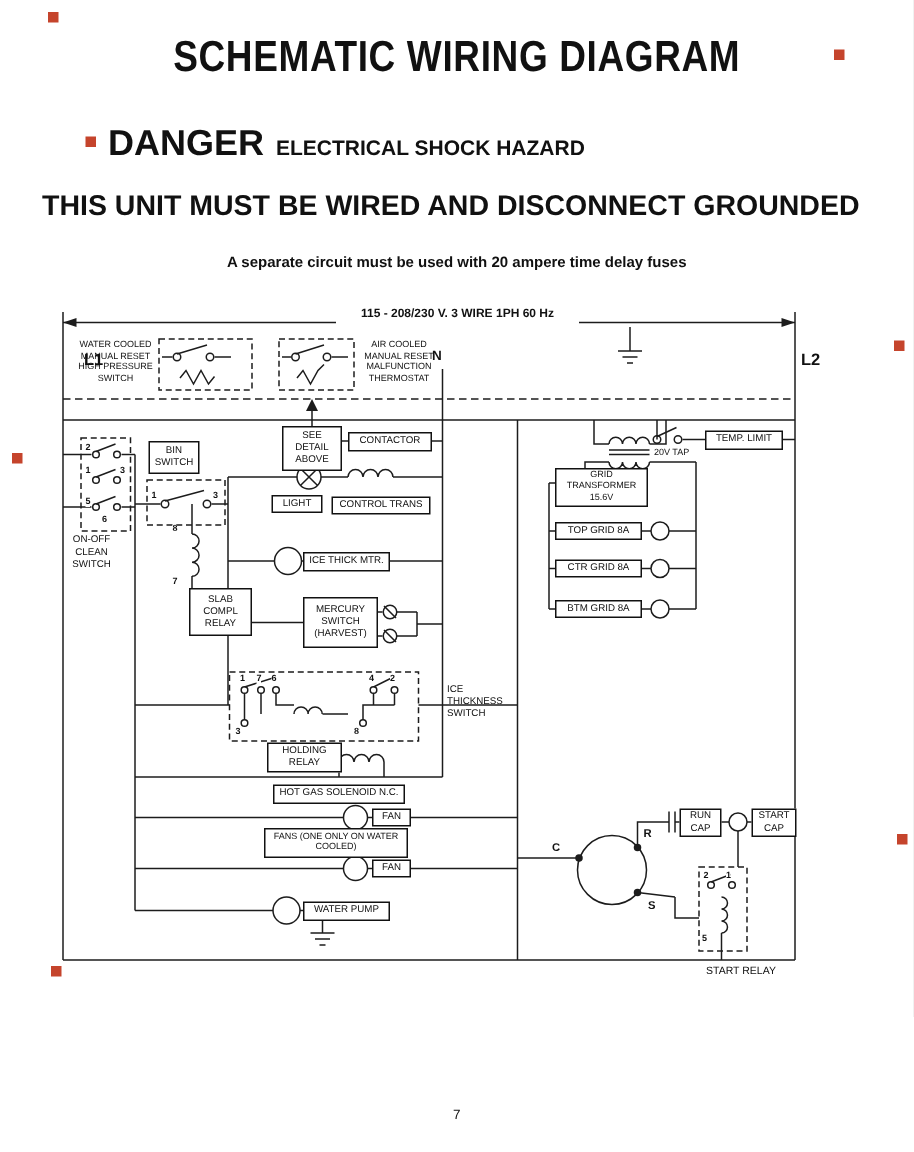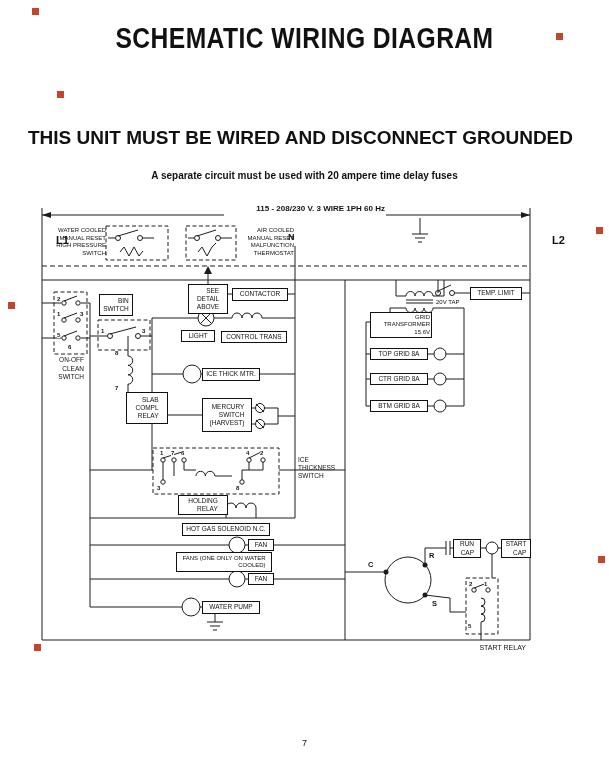--- a/index.html
+++ b/index.html
@@ -15,21 +15,21 @@
   }
   .hdr-danger{left:72px;top:84px;display:flex;align-items:flex-end;gap:8px;}
   .hdr-danger .big{font-size:24px;font-weight:700;line-height:1;}
   .hdr-danger .small{font-size:14px;font-weight:700;line-height:1.1;padding-bottom:2px;}
   .hdr-line2{left:74px;top:111px;font-size:13px;font-weight:700;}
   .hdr-line3{left:28px;top:127px;font-size:19px;font-weight:700;white-space:nowrap;}
   .hdr-line4{left:52px;top:154px;font-size:11px;font-weight:700;}
   .hdr-line5{left:0;right:0;top:170px;text-align:center;font-size:10px;font-weight:700;}
   .lbl{
     position:absolute;font-size:6.5px;line-height:1.25;white-space:pre-line;
-    text-align:right;color:#111;
+    text-align:center;color:#111;
   }
   .boxed{
     border:1px solid #111;background:#fff;display:flex;align-items:center;
     justify-content:center;padding:1px;box-sizing:border-box;
   }
   .pin{position:absolute;font-size:6px;font-weight:700;color:#111;background:#fff;line-height:1;}
   .term{position:absolute;font-size:7.5px;font-weight:700;color:#111;line-height:1;}
   .mark{position:absolute;width:7px;height:7px;background:#c5442c;}
   .m1{left:32px;top:8px;}  .m2{left:556px;top:33px;} .m3{left:57px;top:91px;}
   .m4{left:596px;top:227px;} .m5{left:8px;top:302px;} .m6{left:34px;top:644px;}
@@ -47,20 +47,22 @@
   <div class="mark m1"></div>
   <div class="mark m2"></div>
   <div class="mark m3"></div>
   <div class="mark m4"></div>
   <div class="mark m5"></div>
   <div class="mark m6"></div>
   <div class="mark m7"></div>
 
   <div class="abs hdr-title">SCHEMATIC WIRING DIAGRAM</div>
   <div class="abs hdr-danger">
+    <span class="big">DANGER</span>
+    <span class="small">ELECTRICAL SHOCK HAZARD</span>
   </div>
   <div class="abs hdr-line3">THIS UNIT MUST BE WIRED AND DISCONNECT GROUNDED</div>
   <div class="abs hdr-line5">A separate circuit must be used with 20 ampere time delay fuses</div>
 
   <svg width="609" height="768" viewBox="0 0 609 768">
     <g stroke="#1c1c1c" stroke-width="1" fill="none">
 
       <g>
         <path d="M42,208 V222 M530,208 V222"></path>
         <path d="M42,215 H224 M386,215 H530"></path>
@@ -254,21 +256,21 @@
         <path d="M474,588 L487,583"></path>
         <path d="M481,598 a4,4 0 0 1 0,8 a4,4 0 0 1 0,8 a4,4 0 0 1 0,8"></path>
         <path d="M481,622 V640"></path>
         <path d="M425,595 L450,598 M450,598 V612 H466"></path>
       </g>
     </g>
   </svg>
 
   <div class="lbl spec" style="left:225px;top:204px;width:160px;">115 - 208/230 V. 3 WIRE 1PH 60 Hz</div>
   <div class="lbl plain-lg" style="left:26px;top:234px;padding-left:30px;">L1</div>
-  <div class="lbl plain-lg" style="left:552px;top:234px;">L2</div>
+  <div class="lbl plain-lg" style="left:534px;top:234px;">L2</div>
   <div class="lbl" style="left:288px;top:232px;font-size:9px;font-weight:700;">N</div>
 
   <div class="lbl" style="left:48px;top:227px;width:58px;font-size:6px;">WATER COOLED
 MANUAL RESET
 HIGH PRESSURE
 SWITCH</div>
   <div class="lbl" style="left:238px;top:227px;width:56px;font-size:6px;">AIR COOLED
 MANUAL RESET
 MALFUNCTION
 THERMOSTAT</div>

